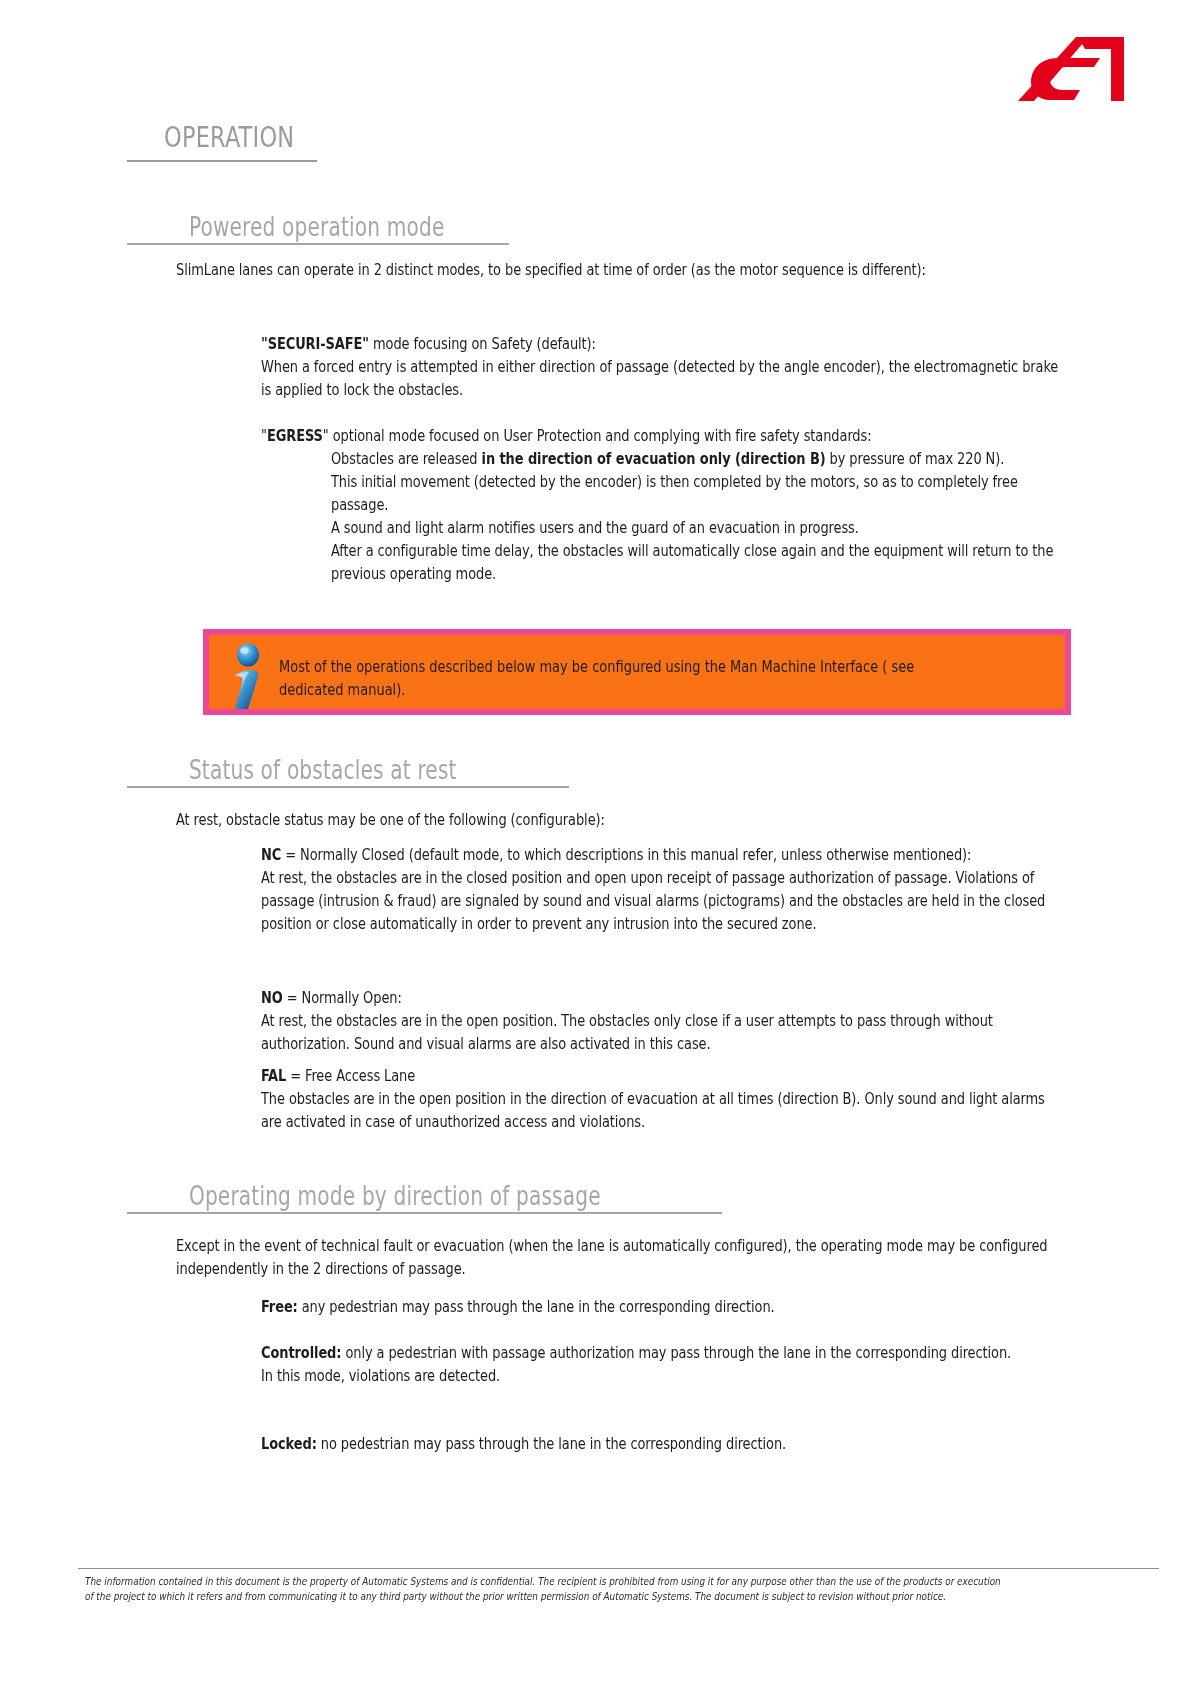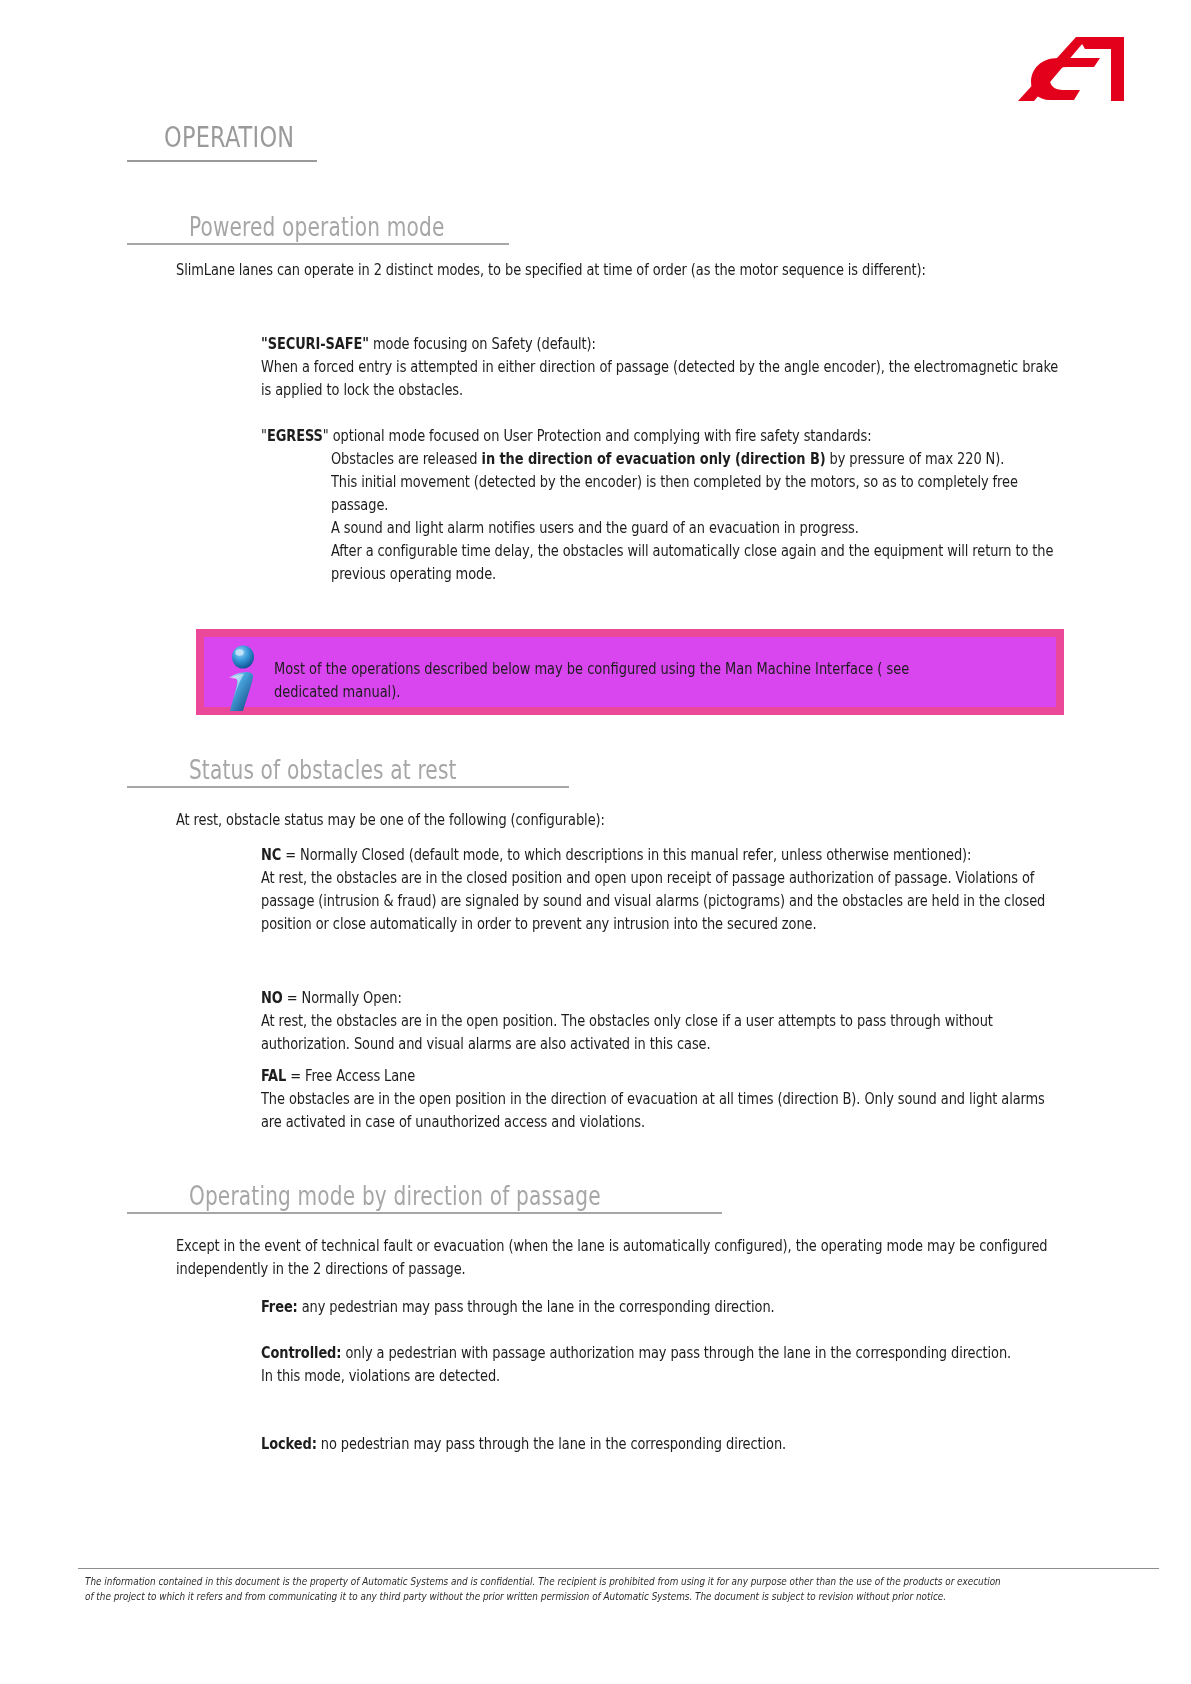--- a/index.html
+++ b/index.html
@@ -87,26 +87,26 @@
 
   .lvl0 { left: 153px; }
   .lvl1 { left: 238px; }
   .lvl2 { left: 308px; }
 
   .para { margin: 0; }
 
   
   .infobox {
     position: absolute;
-    left: 173px;
+    left: 180px;
     top: 629px;
     width: 868px;
     height: 86px;
-    border: 8px solid #ec4899;
-    background: #d946ef;
+    border: 6px solid #ec4899;
+    background: #f97316;
     box-sizing: border-box;
   }
   .infobox-icon {
     position: absolute;
     left: 8px;
     top: 6px;
     width: 56px;
     height: 74px;
   }
   .infobox-icon svg { display: block; width: 100%; height: 100%; }

